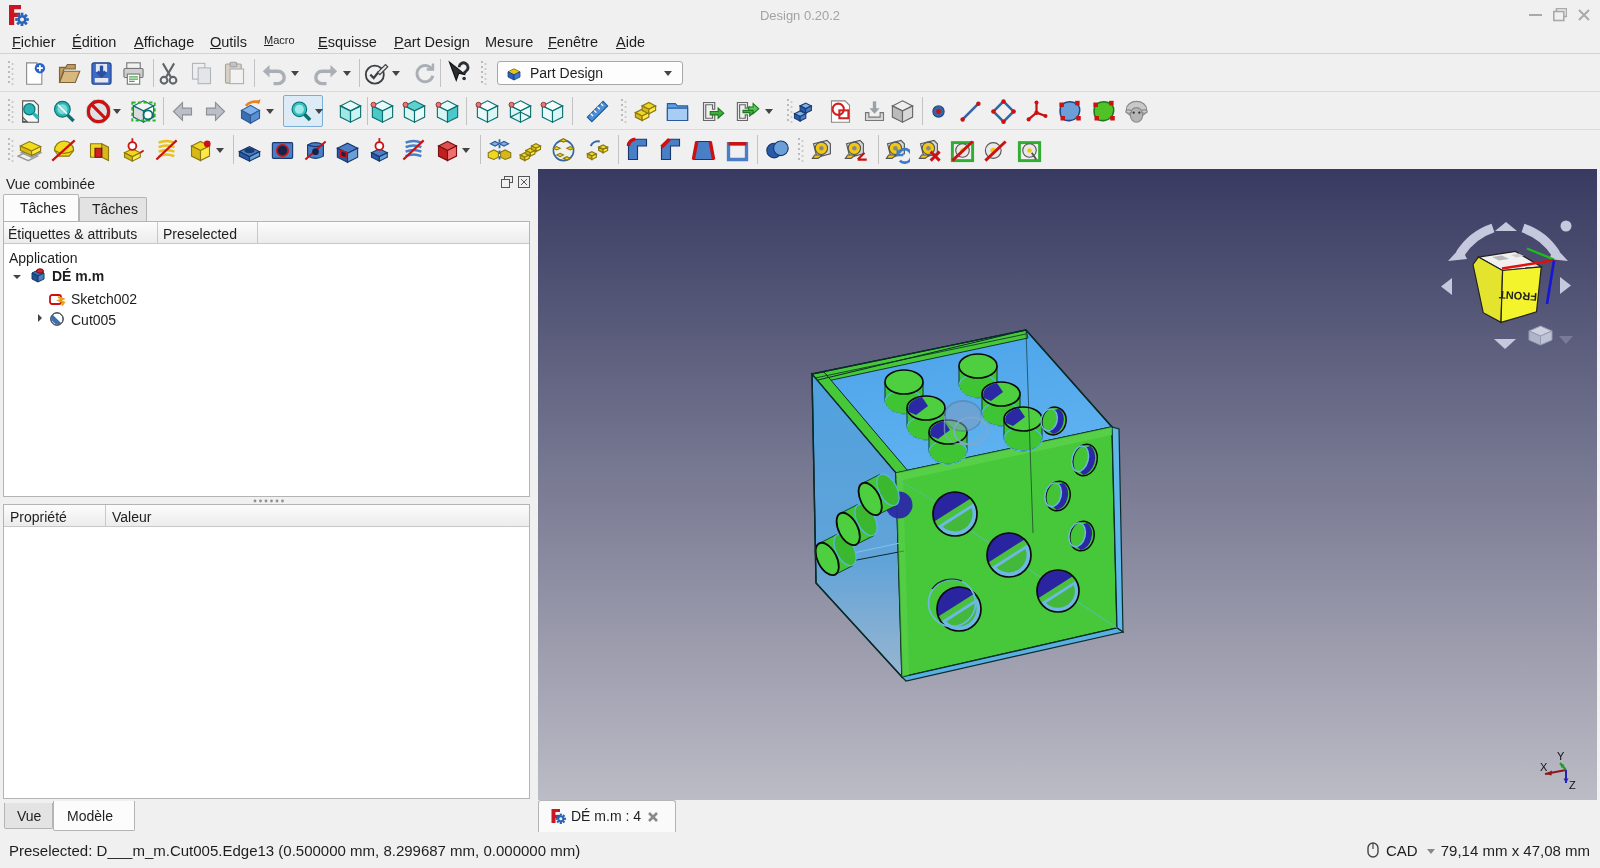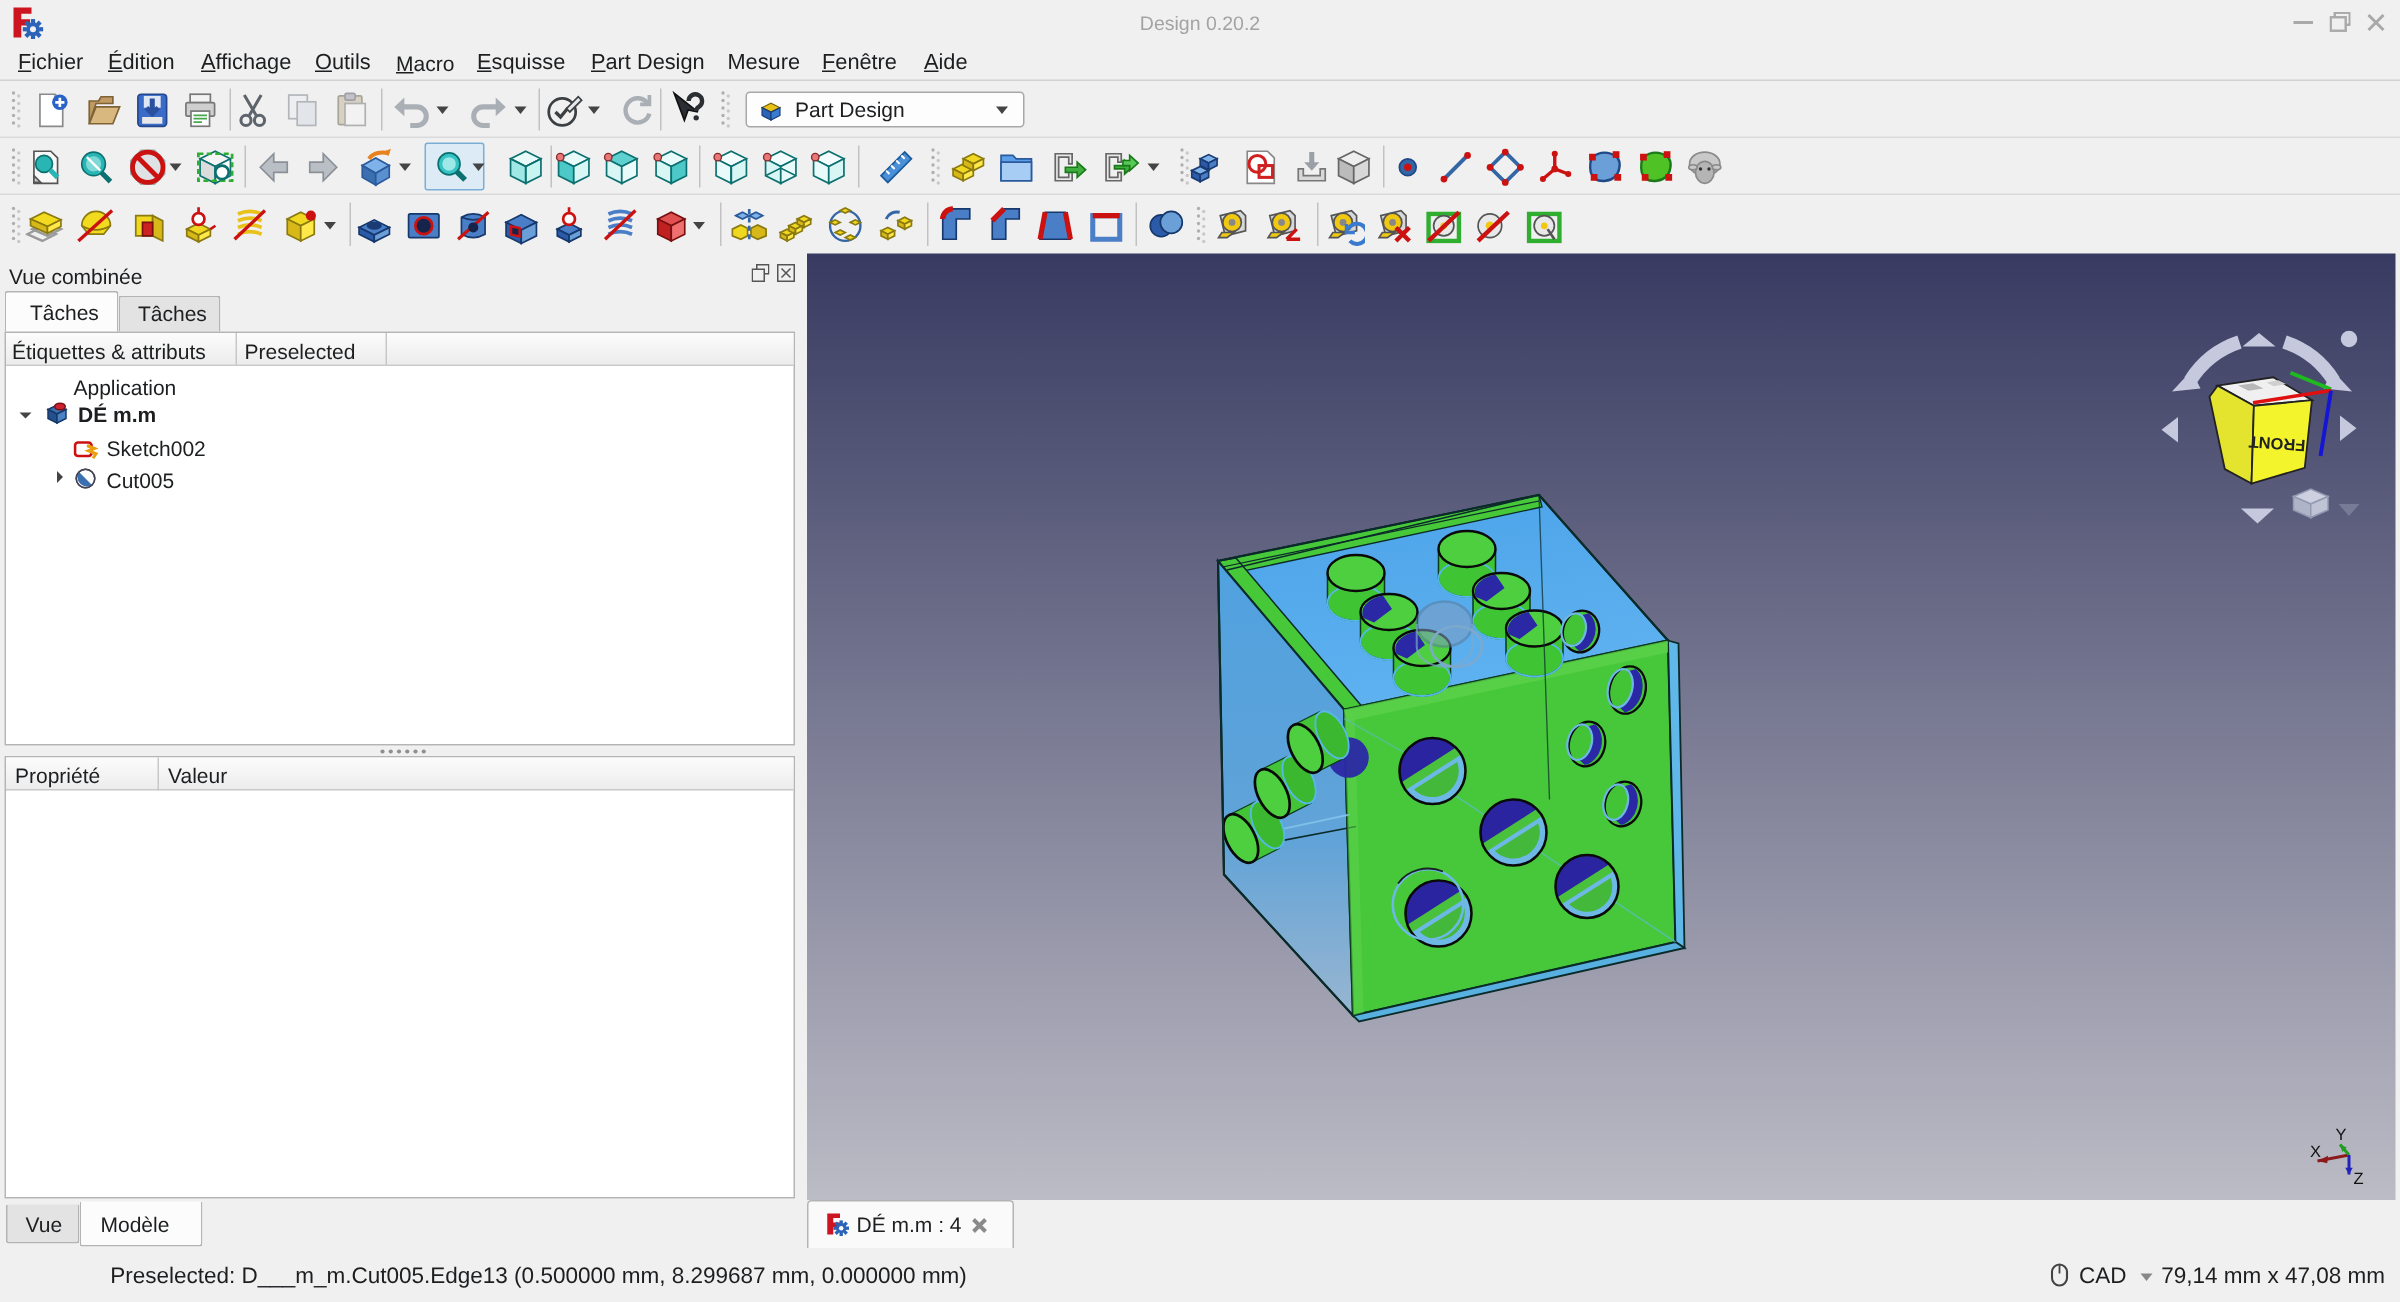--- a/index.html
+++ b/index.html
@@ -29,21 +29,21 @@
 <div style="position:absolute;left:1577px;top:8px;width:14px;height:14px;">
     <svg style="display:block" width="14" height="14" viewBox="0 0 14 14">
       <path d="M2 2l10 10M12 2L2 12" stroke="#a9a9a9" stroke-width="2"></path>
     </svg>
   </div>
 <div style="position:absolute;left:0px;top:30px;width:1600px;height:24px;background:#f0f0f0;border-bottom:1px solid #d2d2d2;"></div>
 <div style="position:absolute;left:12px;top:34px;width:90px;height:17px;font-size:14.5px;color:#1c1e20;"><u>F</u>ichier</div>
 <div style="position:absolute;left:72px;top:34px;width:90px;height:17px;font-size:14.5px;color:#1c1e20;"><u>É</u>dition</div>
 <div style="position:absolute;left:134px;top:34px;width:90px;height:17px;font-size:14.5px;color:#1c1e20;"><u>A</u>ffichage</div>
 <div style="position:absolute;left:210px;top:34px;width:90px;height:17px;font-size:14.5px;color:#1c1e20;"><u>O</u>utils</div>
-<div style="position:absolute;left:264px;top:34px;width:90px;height:17px;font-size:14px;color:#1c1e20;"><u>M</u>acro</div>
+<div style="position:absolute;left:264px;top:34px;width:90px;height:17px;font-size:11px;color:#1c1e20;"><u>M</u>acro</div>
 <div style="position:absolute;left:318px;top:34px;width:90px;height:17px;font-size:14.5px;color:#1c1e20;"><u>E</u>squisse</div>
 <div style="position:absolute;left:394px;top:34px;width:90px;height:17px;font-size:14.5px;color:#1c1e20;"><u>P</u>art Design</div>
 <div style="position:absolute;left:485px;top:34px;width:90px;height:17px;font-size:14.5px;color:#1c1e20;">Mesure</div>
 <div style="position:absolute;left:548px;top:34px;width:90px;height:17px;font-size:14.5px;color:#1c1e20;"><u>F</u>enêtre</div>
 <div style="position:absolute;left:616px;top:34px;width:90px;height:17px;font-size:14.5px;color:#1c1e20;"><u>A</u>ide</div>
 <div style="position:absolute;left:0px;top:54px;width:1600px;height:38px;background:#f0f0f0;border-bottom:1px solid #dadada;"></div>
 <div style="position:absolute;left:0px;top:92px;width:1600px;height:38px;background:#f0f0f0;border-bottom:1px solid #dadada;"></div>
 <div style="position:absolute;left:0px;top:130px;width:1600px;height:39px;background:#f0f0f0;"></div>
 <div style="position:absolute;left:7px;top:60.0px">
     <svg style="display:block" width="8" height="26" viewBox="0 0 8 26">
@@ -600,21 +600,21 @@
 <div style="position:absolute;left:3px;top:194px;width:76px;height:28px;background:#fcfcfc;border:1px solid #b4b4b4;border-bottom:none;border-top-left-radius:2px;border-top-right-radius:2px;"></div>
 <div style="position:absolute;left:20px;top:200px;width:60px;height:16px;font-size:14px;color:#1c1e20;">Tâches</div>
 <div style="position:absolute;left:79px;top:197px;width:68px;height:25px;background:#e3e3e3;border:1px solid #b4b4b4;border-bottom:none;border-top-left-radius:2px;border-top-right-radius:2px;"></div>
 <div style="position:absolute;left:92px;top:201px;width:60px;height:16px;font-size:14px;color:#1c1e20;">Tâches</div>
 <div style="position:absolute;left:3px;top:221px;width:527px;height:276px;background:#fff;border:1px solid #b4b4b4;"></div>
 <div style="position:absolute;left:4px;top:222px;width:525px;height:22px;background:linear-gradient(#fcfcfc,#ececec);border-bottom:1px solid #c8c8c8;"></div>
 <div style="position:absolute;left:8px;top:226px;width:160px;height:16px;font-size:14px;color:#1c1e20;">Étiquettes &amp; attributs</div>
 <div style="position:absolute;left:157px;top:222px;width:1px;height:22px;background:#c8c8c8;"></div>
 <div style="position:absolute;left:163px;top:226px;width:90px;height:16px;font-size:14px;color:#1c1e20;">Preselected</div>
 <div style="position:absolute;left:257px;top:222px;width:1px;height:22px;background:#c8c8c8;"></div>
-<div style="position:absolute;left:9px;top:250px;width:120px;height:16px;font-size:14px;color:#1c1e20;margin-left:40px;">Application</div>
+<div style="position:absolute;left:9px;top:250px;width:120px;height:16px;font-size:14px;color:#1c1e20;">Application</div>
 <div style="position:absolute;left:12px;top:272px;width:10px;height:10px;">
     <svg style="display:block" width="10" height="10" viewBox="0 0 10 10">
       <path d="M1 3l4 4 4-4z" fill="#444"></path>
     </svg>
   </div>
 <div style="position:absolute;left:30px;top:267px;width:16px;height:16px;">
     <svg style="display:block" width="16" height="16" viewBox="0 0 16 16">
       <path d="M2 6l6-3 6 3-6 3z" fill="#3a6fb0" stroke="#16386c"></path>
       <path d="M2 6v6l6 3V9z" fill="#24508c" stroke="#16386c"></path>
       <path d="M14 6v6l-6 3V9z" fill="#4a82c4" stroke="#16386c"></path>
@@ -840,21 +840,21 @@
       </g>
     </svg>
   </div>
 <div style="position:absolute;left:571px;top:808px;width:80px;height:16px;font-size:14px;color:#1c1e20;white-space:nowrap;">DÉ m.m : 4</div>
 <div style="position:absolute;left:647px;top:811px;width:12px;height:12px;">
     <svg style="display:block" width="12" height="12" viewBox="0 0 12 12">
       <path d="M2 2l8 8M10 2l-8 8" stroke="#8a8a8a" stroke-width="2.6"></path>
     </svg>
   </div>
 <div style="position:absolute;left:0px;top:833px;width:1600px;height:35px;background:#f0f0f1;"></div>
-<div style="position:absolute;left:9px;top:842px;width:700px;height:17px;font-size:15px;color:#1c1e20;text-align:center;">Preselected: D___m_m.Cut005.Edge13 (0.500000 mm, 8.299687 mm, 0.000000 mm)</div>
+<div style="position:absolute;left:9px;top:842px;width:700px;height:17px;font-size:15px;color:#1c1e20;">Preselected: D___m_m.Cut005.Edge13 (0.500000 mm, 8.299687 mm, 0.000000 mm)</div>
 <div style="position:absolute;left:1367px;top:842px;width:12px;height:16px;">
     <svg style="display:block" width="12" height="16" viewBox="0 0 12 16">
       <rect x="1" y="1" width="10" height="14" rx="5" fill="none" stroke="#444" stroke-width="1.4"></rect>
       <path d="M6 1v6" stroke="#444" stroke-width="1.2"></path>
     </svg>
   </div>
 <div style="position:absolute;left:1386px;top:842px;width:40px;height:17px;font-size:15px;color:#1c1e20;">CAD</div>
 <div style="position:absolute;left:1427px;top:849px;width:0;height:0;border-left:4px solid transparent;border-right:4px solid transparent;border-top:5px solid #888"></div>
 <div style="position:absolute;left:1440px;top:842px;width:150px;height:17px;font-size:15px;color:#1c1e20;text-align:right;white-space:nowrap;">79,14 mm x 47,08 mm</div>
 </body></html>

